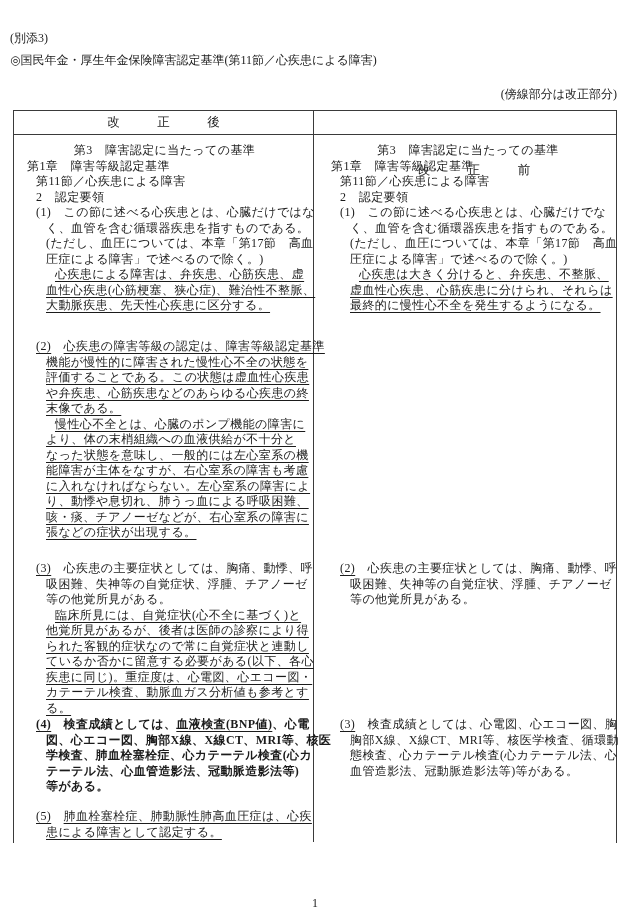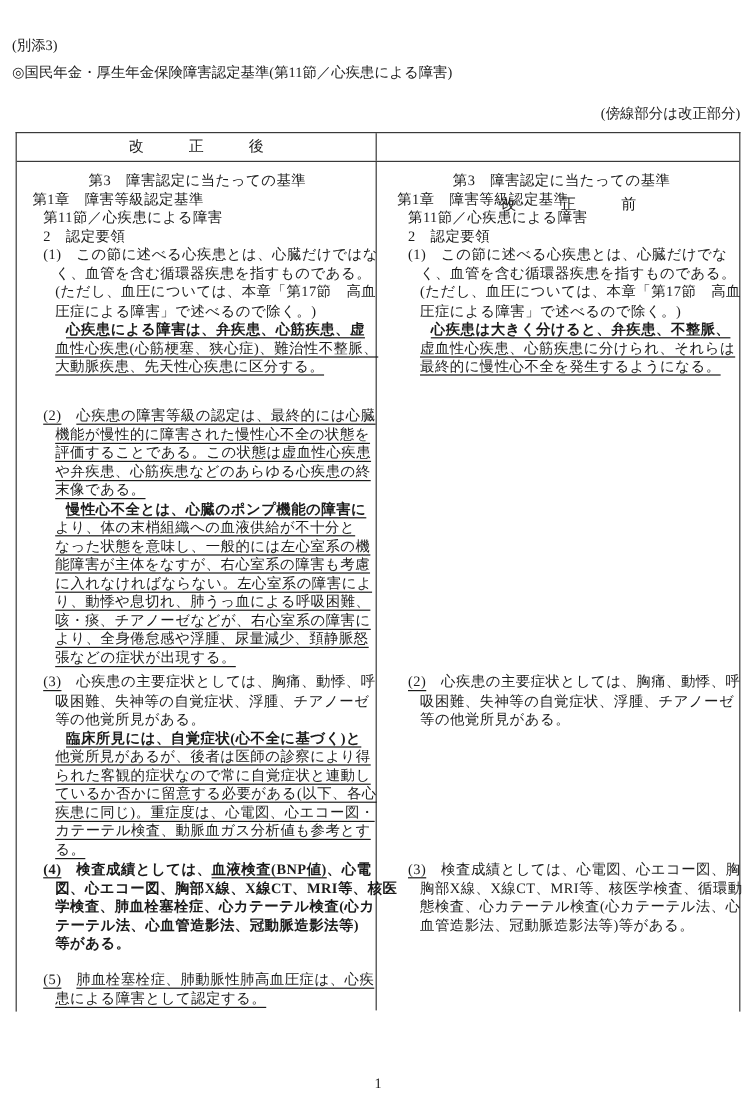--- a/index.html
+++ b/index.html
@@ -46,21 +46,21 @@
   .body-cell.left .block{left:4px;right:2px;width:auto;}
   .body-cell.right .block{left:8px;right:2px;width:auto;}
   .line{
     font-size:12px;line-height:15.5px;height:15.5px;
     letter-spacing:0.4px;white-space:pre;
   }
   .ind0{padding-left:0;text-align:center;}
   .ind1{padding-left:9px;}
   .ind2{padding-left:18px;}
   .ind3{padding-left:28px;}
-  .ind4{padding-left:37px;font-weight:bold;}
+  .ind4{padding-left:37px;}
   .u{text-decoration:underline;text-underline-offset:2.5px;text-decoration-thickness:0.9px;}
   #page-number{left:0;top:896px;width:630px;text-align:center;font-size:12px;}
 </style>
 </head>
 <body>
 
 <div class="abs small-text" id="attachment-label">(別添3)</div>
 
 <div class="abs small-text" id="doc-title">◎国民年金・厚生年金保険障害認定基準(第11節／心疾患による障害)</div>
 
@@ -80,33 +80,32 @@
           <div class="line ind2"><span>2　認定要領</span></div>
           <div class="line ind2"><span>(1)　この節に述べる心疾患とは、心臓だけではな</span></div>
           <div class="line ind3"><span>く、血管を含む循環器疾患を指すものである。</span></div>
           <div class="line ind3"><span>(ただし、血圧については、本章「第17節　高血</span></div>
           <div class="line ind3"><span>圧症による障害」で述べるので除く。)</span></div>
           <div class="line ind4"><span class="u">心疾患による障害は、弁疾患、心筋疾患、虚</span></div>
           <div class="line ind3"><span class="u">血性心疾患(心筋梗塞、狭心症)、難治性不整脈、</span></div>
           <div class="line ind3"><span class="u">大動脈疾患、先天性心疾患に区分する。</span></div>
         </div>
         <div class="block" style="top: 204px;">
-          <div class="line ind2"><span class="u">(2)</span><span>　</span><span class="u">心疾患の障害等級の認定は、最終的には心臓</span></div>
+          <div class="line ind2"><span class="u">(2)</span><span>　</span><span class="u">心疾患の障害等級の認定は、障害等級認定基準</span></div>
           <div class="line ind3"><span class="u">機能が慢性的に障害された慢性心不全の状態を</span></div>
           <div class="line ind3"><span class="u">評価することである。この状態は虚血性心疾患</span></div>
           <div class="line ind3"><span class="u">や弁疾患、心筋疾患などのあらゆる心疾患の終</span></div>
           <div class="line ind3"><span class="u">末像である。</span></div>
           <div class="line ind4"><span class="u">慢性心不全とは、心臓のポンプ機能の障害に</span></div>
           <div class="line ind3"><span class="u">より、体の末梢組織への血液供給が不十分と</span></div>
           <div class="line ind3"><span class="u">なった状態を意味し、一般的には左心室系の機</span></div>
           <div class="line ind3"><span class="u">能障害が主体をなすが、右心室系の障害も考慮</span></div>
           <div class="line ind3"><span class="u">に入れなければならない。左心室系の障害によ</span></div>
           <div class="line ind3"><span class="u">り、動悸や息切れ、肺うっ血による呼吸困難、</span></div>
           <div class="line ind3"><span class="u">咳・痰、チアノーゼなどが、右心室系の障害に</span></div>
-          <div class="line ind3"><span class="u">より、全身倦怠感や浮腫、尿量減少、頚静脈怒</span></div>
           <div class="line ind3"><span class="u">張などの症状が出現する。</span></div>
         </div>
         <div class="block" style="top: 426px;">
           <div class="line ind2"><span class="u">(3)</span><span>　心疾患の主要症状としては、胸痛、動悸、呼</span></div>
           <div class="line ind3"><span>吸困難、失神等の自覚症状、浮腫、チアノーゼ</span></div>
           <div class="line ind3"><span>等の他覚所見がある。</span></div>
           <div class="line ind4"><span class="u">臨床所見には、自覚症状(心不全に基づく)と</span></div>
           <div class="line ind3"><span class="u">他覚所見があるが、後者は医師の診察により得</span></div>
           <div class="line ind3"><span class="u">られた客観的症状なので常に自覚症状と連動し</span></div>
           <div class="line ind3"><span class="u">ているか否かに留意する必要がある(以下、各心</span></div>

